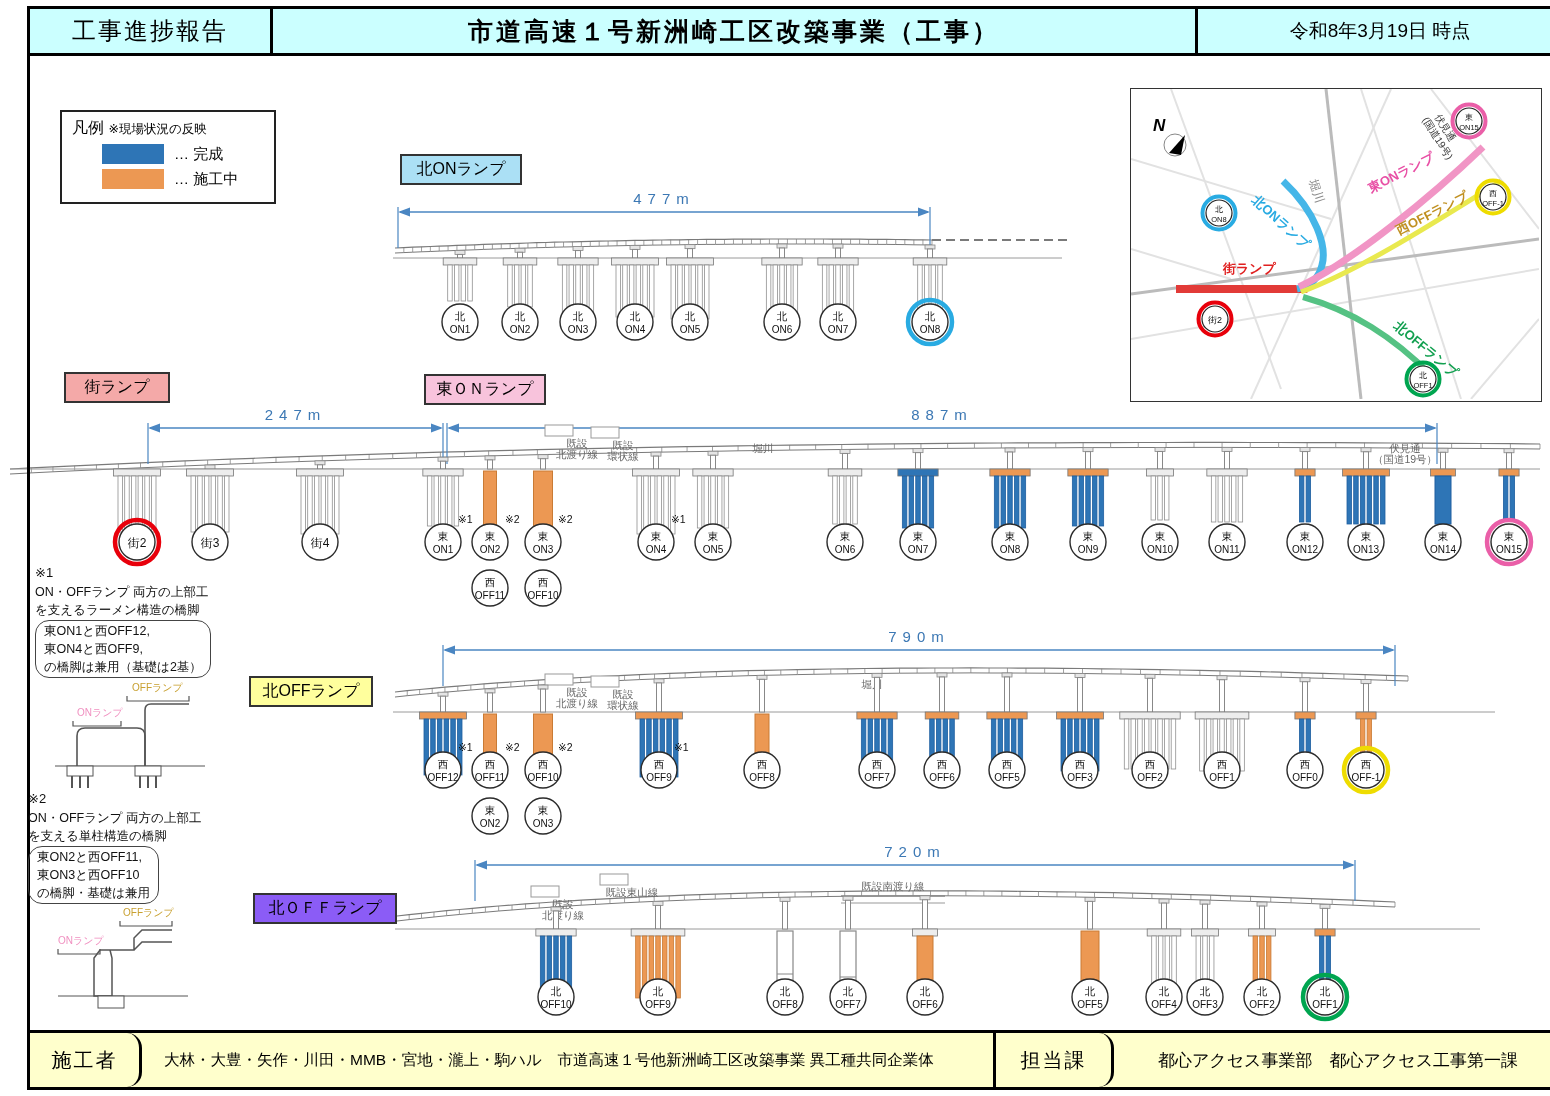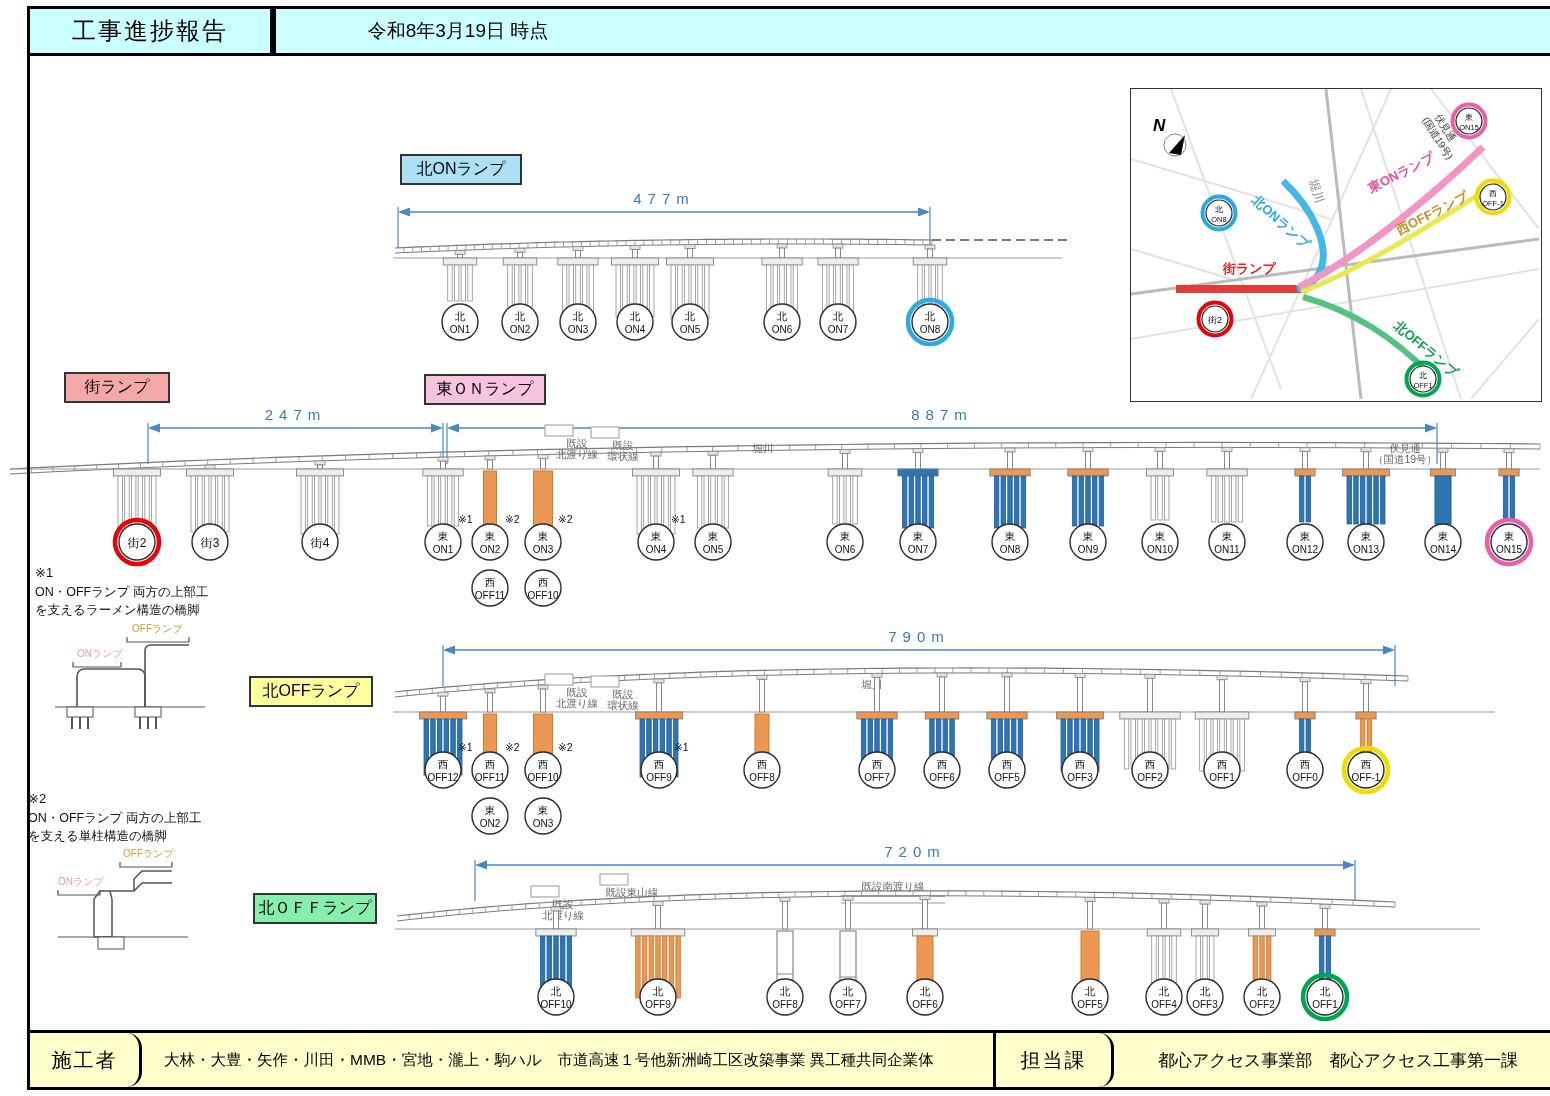--- a/index.html
+++ b/index.html
@@ -946,54 +946,77 @@
           <circle cx="1325" cy="997" r="22" fill="none" stroke="#00A550" stroke-width="4.5"></circle>
           <circle cx="1325" cy="997" r="18" fill="#fff" stroke="#2B2B2B" stroke-width="1.4"></circle>
           <text x="1325" y="994.5" text-anchor="middle" font-size="10.5" fill="#111">北</text>
           <text x="1325" y="1007.5" text-anchor="middle" font-size="10" fill="#111">OFF1</text>
         </g>
       </g>
     </svg>
 
   <div class="box header">
     <div class="hcell hleft">工事進捗報告</div>
+    <div class="hcell htitle">市道高速１号新洲崎工区改築事業（工事）</div>
     <div class="hcell hdate">令和8年3月19日 時点</div>
   </div>
 
   <div class="box main" style="background:transparent;pointer-events:none;"></div>
 
+  <div class="legend">
+    <div><span class="t1">凡例</span>
+         <span class="t2">※現場状況の反映</span></div>
+    <div class="lrow">
+        <div class="sw" id="sw-done" style="background: rgb(46, 117, 182);"></div>
+         <span>… 完成</span>
+      </div>
+    <div class="lrow">
+        <div class="sw" id="sw-wip" style="background: rgb(236, 152, 83);"></div>
+         <span>… 施工中</span>
+      </div>
+  </div>
 
   <div class="ramp-label" style="left: 400px; top: 154px; width: 122px; background: rgb(171, 224, 245);" id="lbl-kita-on">北ONランプ</div>
   <div class="ramp-label" style="left: 64px; top: 372px; width: 106px; background: rgb(244, 169, 168);" id="lbl-machi">街ランプ</div>
   <div class="ramp-label" style="left: 424px; top: 374px; width: 122px; background: rgb(248, 195, 220);" id="lbl-higashi-on">東ＯＮランプ</div>
   <div class="ramp-label" style="left: 249px; top: 676px; width: 124px; background: rgb(255, 255, 157);" id="lbl-nishi-off">北OFFランプ</div>
-  <div class="ramp-label" style="left: 253px; top: 893px; width: 124px; background: #86efac;" id="lbl-kita-off">北ＯＦＦランプ</div>
+  <div class="ramp-label" style="left: 253px; top: 893px; width: 144px; background: #8b5cf6;" id="lbl-kita-off">北ＯＦＦランプ</div>
 
   <div class="note" style="left:35px;top:564px;width:220px;">
     <div class="tag">※1</div>
     <div>ON・OFFランプ 両方の上部工</div>
     <div>を支えるラーメン構造の橋脚</div>
+    <div class="bracket">
+      <div>東ON1と西OFF12,</div>
+      <div>東ON4と西OFF9,</div>
+      <div>の橋脚は兼用（基礎は2基）</div>
+    </div>
     <svg width="190" height="112">
       <text x="97" y="13" font-size="10" fill="#C8A030">OFFランプ</text>
       <path d="M92,18 v5 h62 v-5" fill="none" stroke="#555" stroke-width="1.2"></path>
       <text x="42" y="38" font-size="10" fill="#F090C0">ONランプ</text>
       <path d="M38,43 v5 h48 v-5" fill="none" stroke="#555" stroke-width="1.2"></path>
       <path d="M42,88 v-30 q0,-8 8,-8 h52 q8,0 8,8 v30" fill="none" stroke="#555" stroke-width="1.6"></path>
       <path d="M110,88 v-56 q0,-6 6,-6 h38" fill="none" stroke="#555" stroke-width="1.6"></path>
       <line x1="20" y1="88" x2="170" y2="88" stroke="#555" stroke-width="1"></line>
       <rect x="32" y="88" width="26" height="10" fill="#fff" stroke="#555"></rect>
       <rect x="100" y="88" width="26" height="10" fill="#fff" stroke="#555"></rect>
       <path d="M37,98 v12 M45,98 v12 M53,98 v12 M105,98 v12 M113,98 v12 M121,98 v12" stroke="#555" stroke-width="2" fill="none"></path>
     </svg>
   </div>
 
   <div class="note" style="left:28px;top:790px;width:220px;">
     <div class="tag">※2</div>
     <div>ON・OFFランプ 両方の上部工</div>
     <div>を支える単柱構造の橋脚</div>
+    <div class="bracket">
+      <div>東ON2と西OFF11,</div>
+      <div>東ON3と西OFF10</div>
+      <div>の橋脚・基礎は兼用</div>
+    </div>
     <svg width="190" height="112">
       <text x="95" y="12" font-size="10" fill="#C8A030">OFFランプ</text>
       <path d="M92,17 v5 h52 v-5" fill="none" stroke="#555" stroke-width="1.2"></path>
       <text x="30" y="40" font-size="10" fill="#F090C0">ONランプ</text>
       <path d="M30,45 v5 h42 v-5" fill="none" stroke="#555" stroke-width="1.2"></path>
       <path d="M144,26 h-30 l-8,8 v12 h-34 l-6,8 v38 h18 v-38 l-2,-8 h24 l8,-8 h30" fill="none" stroke="#555" stroke-width="1.5"></path>
       <line x1="30" y1="92" x2="160" y2="92" stroke="#555" stroke-width="1"></line>
       <rect x="70" y="92" width="26" height="12" fill="#fff" stroke="#555"></rect>
     </svg>
   </div>

